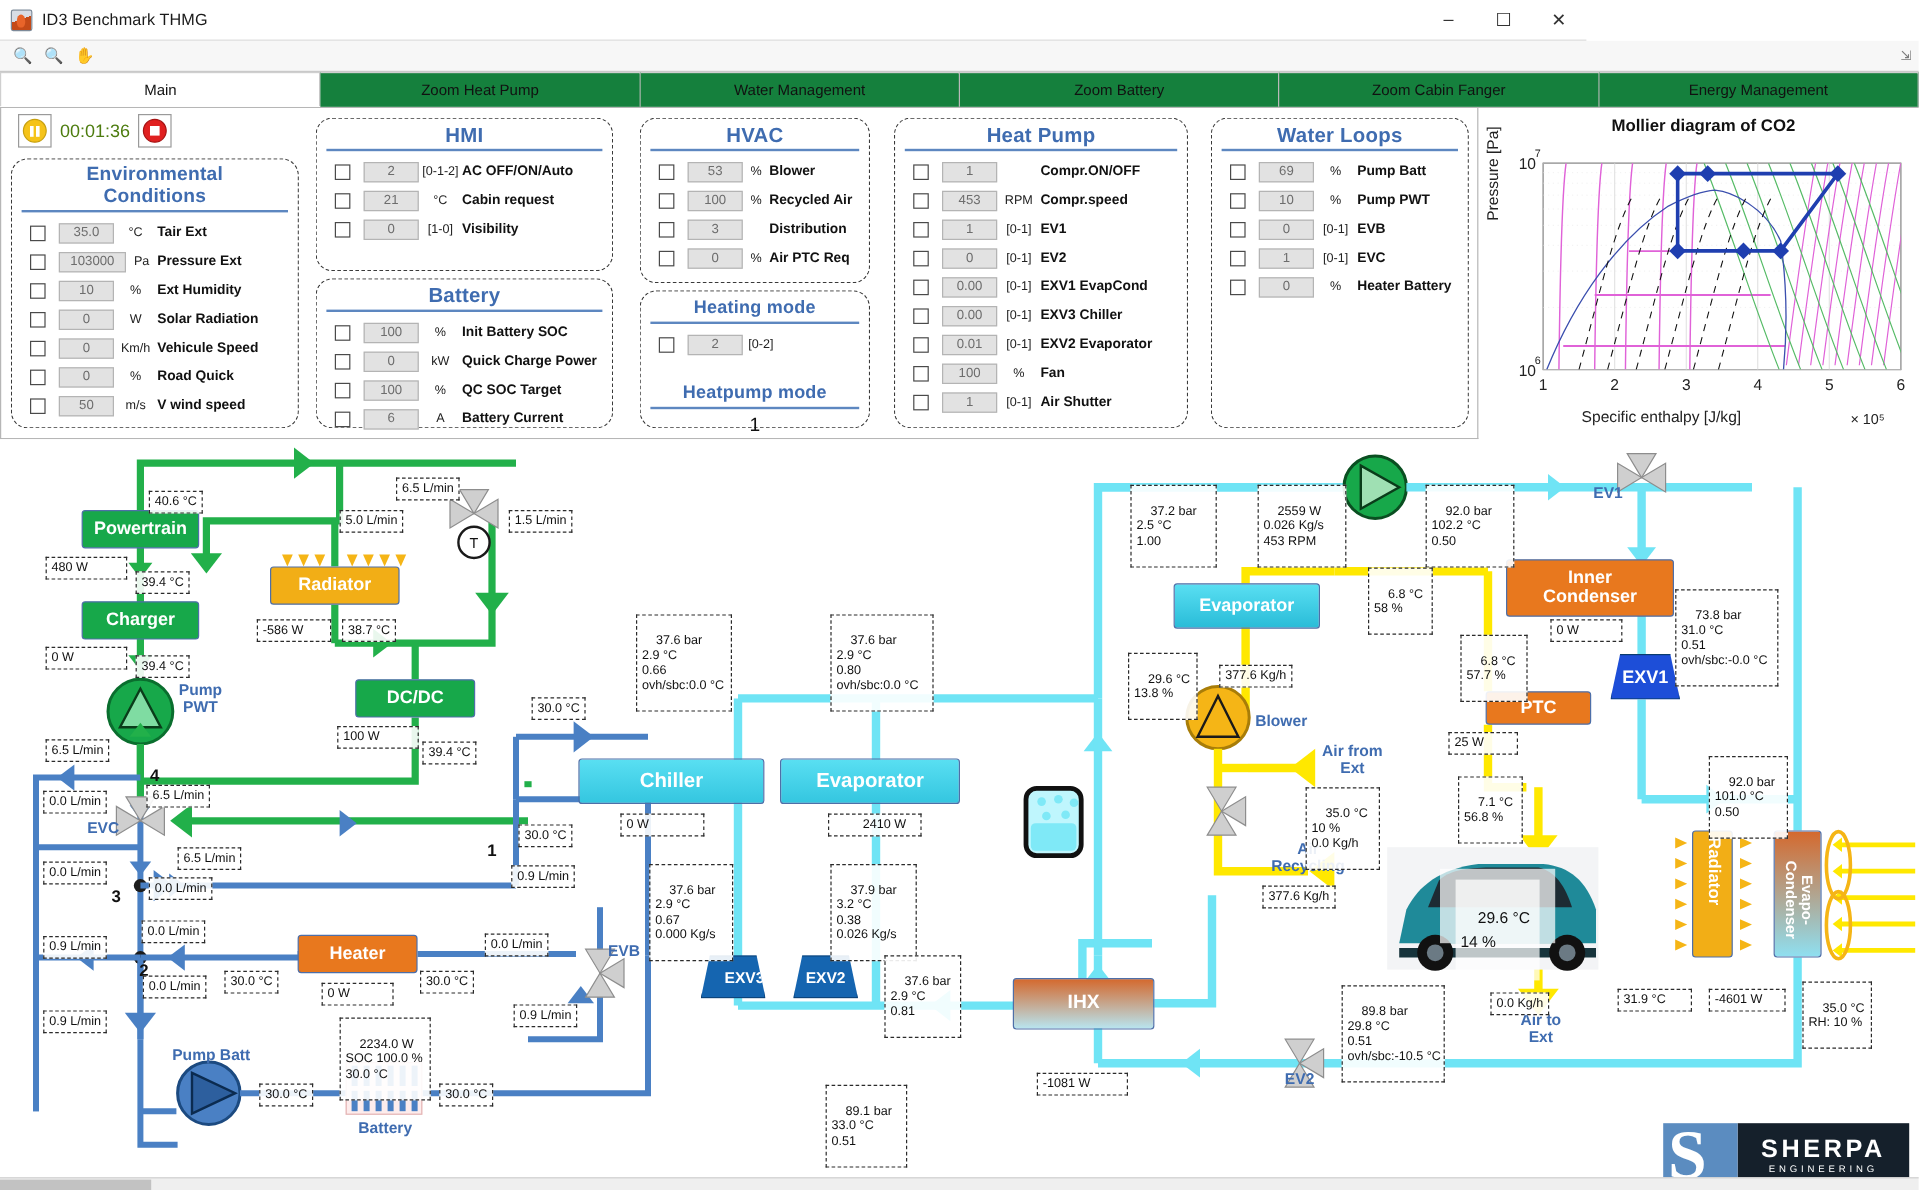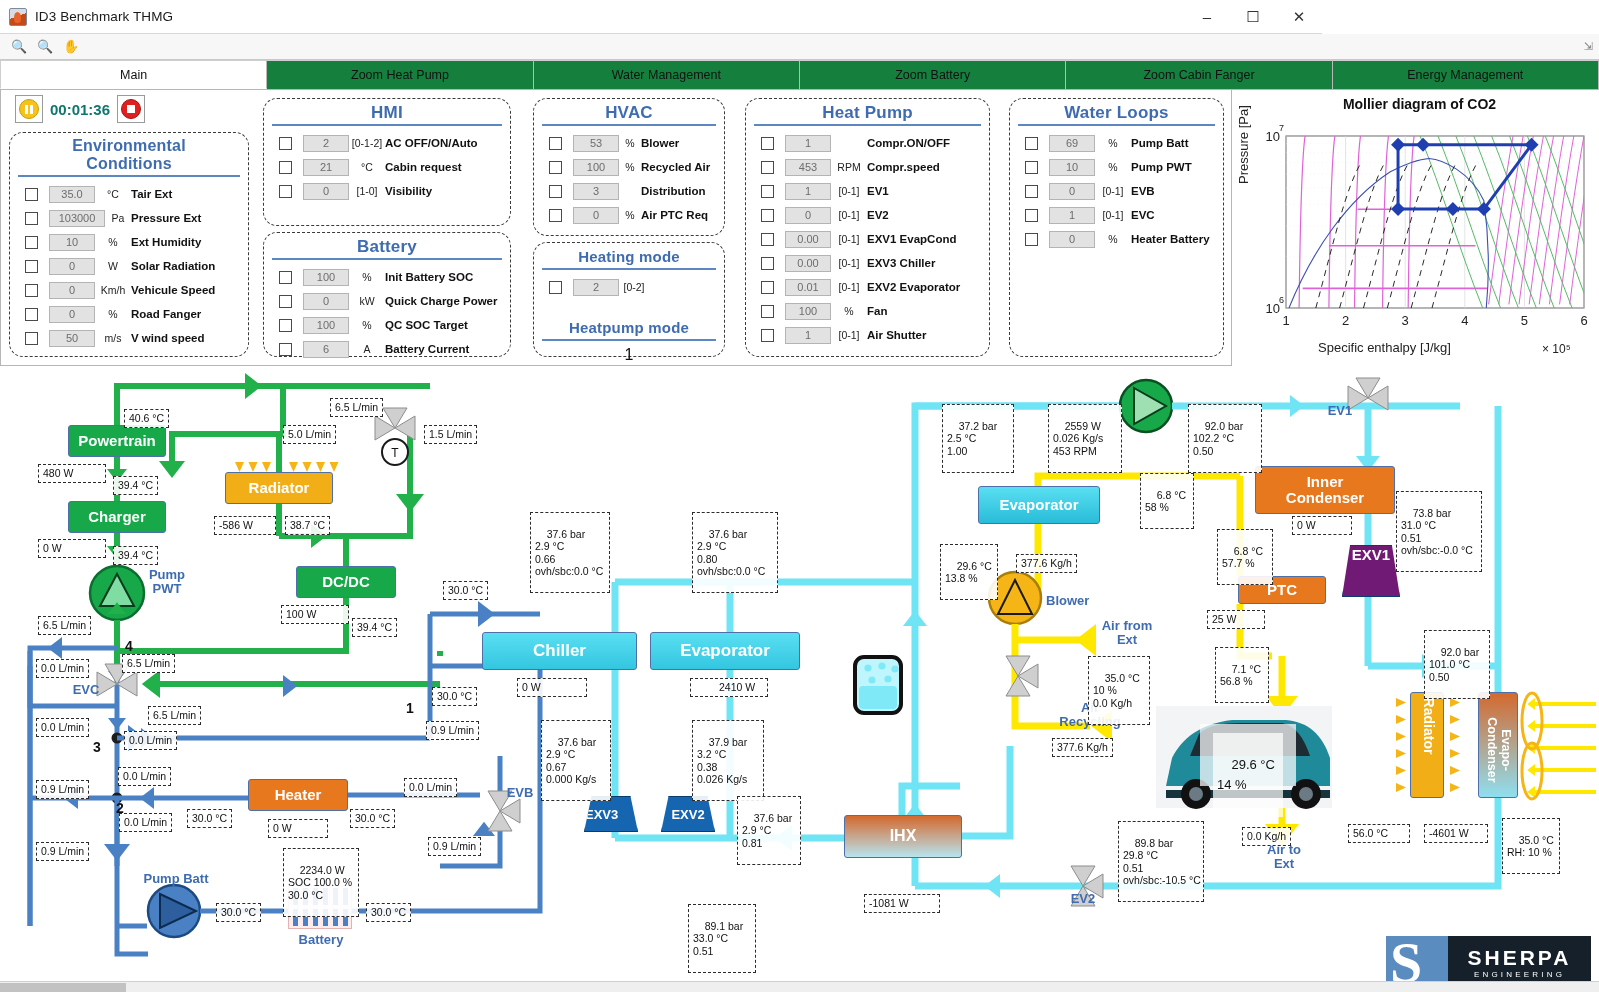--- a/index.html
+++ b/index.html
@@ -73,21 +73,21 @@
   #runbar{ position:absolute; left:14px; top:5px; display:flex; align-items:center; gap:7px;}
   .btn-pause{
     width:28px;height:28px;border:1px solid #9a9a9a;background:#fff;
     display:flex;align-items:center;justify-content:center;
   }
   .btn-pause .circ{
     width:20px;height:20px;border-radius:50%;background:#f5c319;border:1px solid #c7a010;
     display:flex;align-items:center;justify-content:center;gap:2px;
   }
   .btn-pause .circ i{ display:block;width:3px;height:9px;background:#fff; }
-  #clock{ font-size:15px;font-weight:bold;color:#0f766e;font-family:"Liberation Sans",sans-serif;}
+  #clock{ font-size:15px;font-weight:normal;color:#4d7c0f;font-family:"Liberation Sans",sans-serif;}
   .btn-stop{
     width:28px;height:28px;border:1px solid #9a9a9a;background:#fff;
     display:flex;align-items:center;justify-content:center;
   }
   .btn-stop .circ{
     width:20px;height:20px;border-radius:50%;background:#e02020;border:1px solid #a61414;
     display:flex;align-items:center;justify-content:center;
   }
   .btn-stop .circ i{ display:block;width:8px;height:8px;background:#fff;}
 
@@ -252,21 +252,21 @@
     <div class="row">
       <div class="chk"></div>
       <div class="fld">0</div>
       <div class="unit">Km/h</div>
       <div class="lbl">Vehicule Speed</div>
     </div>
     <div class="row">
       <div class="chk"></div>
       <div class="fld">0</div>
       <div class="unit">%</div>
-      <div class="lbl">Road Fanger</div>
+      <div class="lbl">Road Quick</div>
     </div>
     <div class="row">
       <div class="chk"></div>
       <div class="fld">50</div>
       <div class="unit">m/s</div>
       <div class="lbl">V wind speed</div>
     </div>
   </div>
 
   <div class="group" style="left:262px; top:8px; width:248px; height:128px;">
@@ -788,31 +788,31 @@
   <div style="position:absolute;left:1390px;top:350px;width:74px;height:20px;color:#fff;font-weight:bold;font-size:14px;
       text-align:center;transform:rotate(90deg);">Radiator</div>
   <div style="position:absolute;left:1478px;top:326px;width:40px;height:106px;background:linear-gradient(180deg,#d4692e,#8fdff0);border:1.5px solid #4e6fa8;border-radius:3px;"></div>
   <div style="position:absolute;left:1443px;top:369px;width:110px;height:30px;color:#fff;font-weight:bold;font-size:12.5px;
       text-align:center;transform:rotate(90deg);line-height:14px;">
     <span>Evapo-</span><br>
     <span>Condenser</span>
   </div>
 
   <div style="position:absolute;left:584px;top:430px;width:54px;height:36px;background:#1565b0;border:1.5px solid #0a3c6e;
-      clip-path:polygon(14% 0,86% 0,100% 100%,0 100%);display:flex;align-items:center;justify-content:flex-start;
+      clip-path:polygon(14% 0,86% 0,100% 100%,0 100%);display:flex;align-items:center;justify-content:flex-end;
       color:#fff;font-weight:bold;font-size:13px;">
     <span>EXV3</span>
   </div>
   <div style="position:absolute;left:661px;top:430px;width:54px;height:36px;background:#1565b0;border:1.5px solid #0a3c6e;
       clip-path:polygon(14% 0,86% 0,100% 100%,0 100%);display:flex;align-items:center;justify-content:center;
       color:#fff;font-weight:bold;font-size:13px;">
     <span>EXV2</span>
   </div>
-  <div style="position:absolute;left:1342px;top:179px;width:58px;height:52px;background:#701a75;border:1.5px solid #0a3c6e;
-      clip-path:polygon(14% 0,86% 0,100% 100%,0 100%);display:flex;align-items:flex-start;justify-content:center;
+  <div style="position:absolute;left:1342px;top:179px;width:58px;height:38px;background:#1d4ed8;border:1.5px solid #0a3c6e;
+      clip-path:polygon(14% 0,86% 0,100% 100%,0 100%);display:flex;align-items:center;justify-content:center;
       color:#fff;font-weight:bold;font-size:15px;">
     <span>EXV1</span>
   </div>
 
   <div class="nm" style="left:136px;top:202px;width:62px;">
     <span>Pump</span><br><span>PWT</span>
   </div>
   <div class="nm" style="left:132px;top:506px;width:88px;">Pump Batt</div>
   <div class="nm" style="left:1046px;top:228px;width:68px;text-align:left;">Blower</div>
   <div class="nm" style="left:66px;top:317px;width:40px;">EVC</div>
@@ -963,21 +963,21 @@
     <span>29.6 °C
 14 %</span>
   </div>
   <div class="tag" style="left:1242px;top:461px;">0.0 Kg/h</div>
   <div class="tag" style="left:1118px;top:455px;width:86px;">
     <span>89.8 bar
 29.8 °C
 0.51
 ovh/sbc:-10.5 °C</span>
   </div>
-  <div class="tag" style="left:1348px;top:458px;width:62px;">56.0 °C</div>
+  <div class="tag" style="left:1348px;top:458px;width:62px;">31.9 °C</div>
   <div class="tag" style="left:1424px;top:458px;width:64px;">-4601 W</div>
   <div class="tag" style="left:1502px;top:452px;width:58px;">
     <span>35.0 °C
 RH: 10 %</span>
   </div>
 
   <div id="logo">
     <div class="lg-left"></div>
     <div class="lg-right">
       <div class="l1">SHERPA</div>

